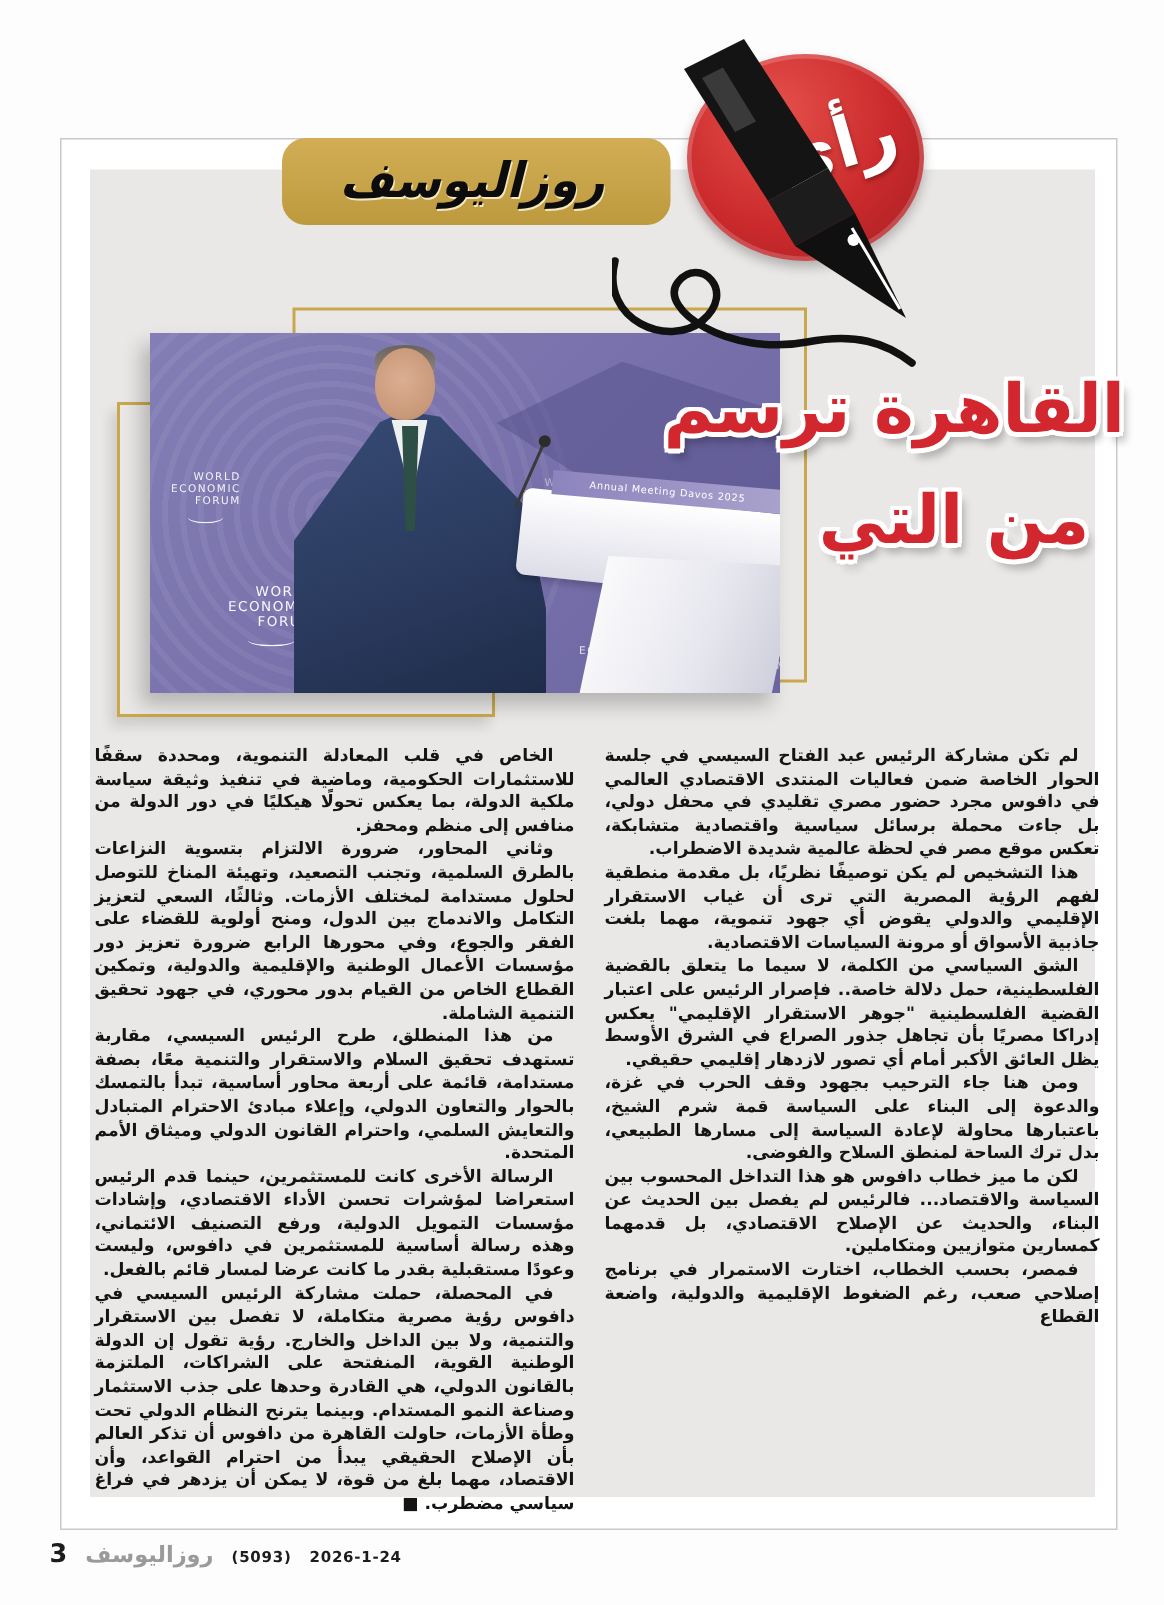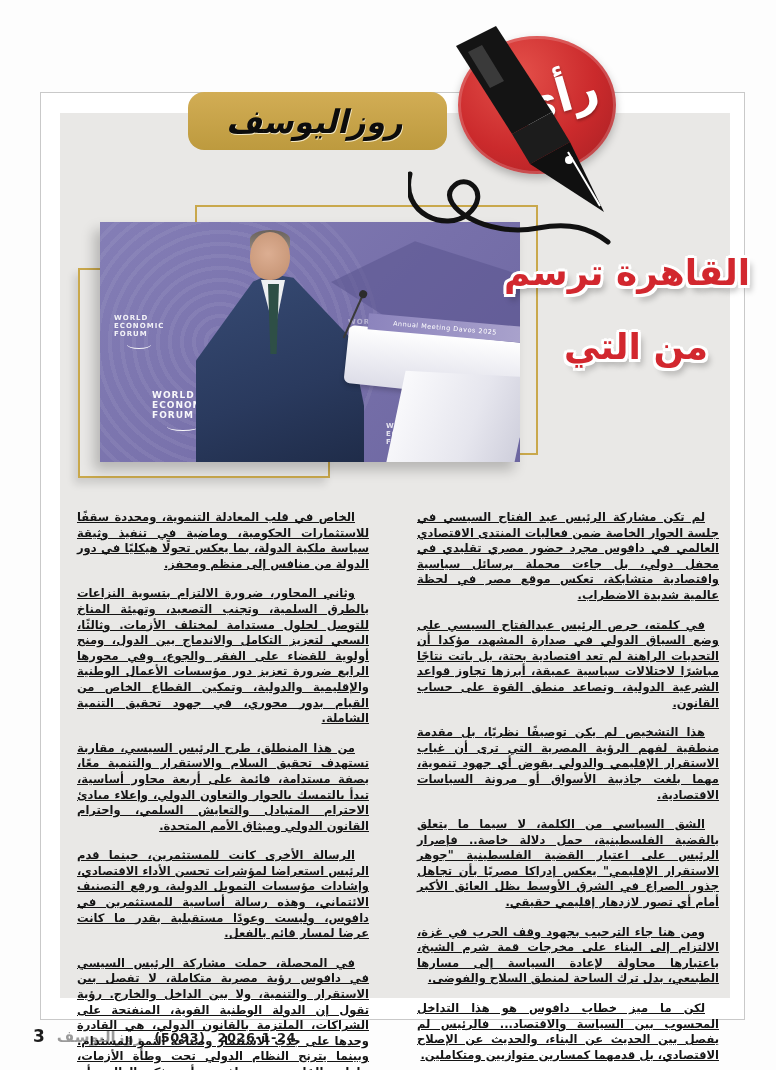--- a/index.html
+++ b/index.html
@@ -35,21 +35,21 @@
   .frame-lower { left:78px;  top:268px; width:252px; height:210px; z-index:1; box-shadow:-4px 6px 8px rgba(0,0,0,.12); }
 
   .photo { position:absolute; left:100px; top:222px; width:420px; height:240px; overflow:hidden; z-index:2;
            background:linear-gradient(135deg,#847eb6 0%, #7770aa 55%, #6c66a0 100%);
            box-shadow:-6px 8px 12px rgba(0,0,0,.22); }
   .photo .rings { position:absolute; left:-40px; top:-40px; width:320px; height:320px; border-radius:50%;
                   background:repeating-radial-gradient(circle at 50% 50%, rgba(255,255,255,.06) 0 4px, rgba(255,255,255,0) 4px 12px); }
   .photo .wall-shape { position:absolute; inset:0;
                   background:#5a548e; opacity:.55;
                   clip-path:polygon(55% 25%, 75% 8%, 100% 22%, 100% 52%, 72% 44%); }
-  .wef-logo { position:absolute; color:#ffffff; text-align:left; font-weight:bold;
+  .wef-logo { position:absolute; color:#ffffff; text-align:right; font-weight:normal;
               font-size:7px; line-height:8px; letter-spacing:1px; }
   .wef-logo .arc { margin:2px auto 0; width:24px; height:9px; border-bottom:1.5px solid #ffffff;
                    border-radius:0 0 50% 50%; }
   .wef-big { font-size:9px; line-height:10px; }
   .wef-big .arc { width:32px; }
 
   .sisi-head { position:absolute; left:150px; top:10px; width:40px; height:48px; border-radius:50% 50% 46% 46%;
                background:radial-gradient(circle at 45% 45%, #dcae92 0%, #c99879 70%, #b4835f 100%); }
   .sisi-hair { position:absolute; left:150px; top:8px; width:40px; height:18px; border-radius:50% 50% 0 0;
                background:linear-gradient(#6a625c,#8d837c); }
@@ -68,39 +68,39 @@
                 background:linear-gradient(90deg,#8c84bd,#a9a2cc); transform:rotate(5deg);
                 display:flex; align-items:center; justify-content:center;
                 color:#ffffff; font-size:6.5px; letter-spacing:.5px; white-space:nowrap; overflow:hidden; }
   .podium-body { position:absolute; left:295px; top:152px; width:128px; height:95px;
                 background:linear-gradient(100deg,#fafafc 0%, #e6e6ee 60%, #cfcfdc 100%);
                 transform:skewX(-9deg) rotate(3deg); }
   .mic { position:absolute; left:252px; top:72px; width:2px; height:46px; background:#3a3a3a; transform:rotate(24deg); }
   .mic::before { content:""; position:absolute; left:-3px; top:-6px; width:8px; height:8px; border-radius:50%; background:#2c2c2c; }
 
   .headline { position:absolute; left:522px; top:236px; width:228px; z-index:3; text-align:center; direction:rtl; }
-  .headline .hl-line { font-size:36px; font-weight:900; line-height:74px; color:#d2272e; white-space:nowrap;
+  .headline .hl-line { font-size:45px; font-weight:900; line-height:74px; color:#d2272e; white-space:nowrap;
       text-shadow:
         -2.5px -2.5px 0 #fff, 2.5px -2.5px 0 #fff, -2.5px 2.5px 0 #fff, 2.5px 2.5px 0 #fff,
         -3px 0 0 #fff, 3px 0 0 #fff, 0 -3px 0 #fff, 0 3px 0 #fff,
         4px 6px 6px rgba(0,0,0,.28); }
 
   
   .article { position:absolute; top:496px; z-index:3; direction:rtl; text-align:justify;
              color:#141414; font-size:11.5px; font-weight:bold; line-height:15.6px; }
   .col-right { right:43px;  width:330px; }
   .col-left  { left:63px;   width:320px; }
-  .article p { text-indent:14px; margin:14px;text-decoration:underline; }
+  .article p { text-indent:14px; margin:0; }
 
   
   .footer { position:absolute; left:33px; top:1026px; display:flex; align-items:baseline; gap:12px;
             font-weight:bold; color:#1c1c1c; }
   .footer .pg   { font-size:17px; }
   .footer .pub  { font-size:15px; color:#9a9a9a; font-weight:bold; }
-  .footer .num  { font-size:13px; letter-spacing:.5px; }
+  .footer .num  { font-size:10px; letter-spacing:.5px; }
 </style>
 </head>
 <body>
 
 <div id="page">
 
   <div class="panel-border"></div>
   <div class="panel-gray"></div>
 
   <div class="logo-plate">
@@ -169,25 +169,25 @@
     <div class="podium-body"></div>
   </div>
 
   <div class="headline">
     <div class="hl-line">القاهرة ترسم</div>
     <div class="hl-line">من التي</div>
   </div>
 
   <div class="article col-right">
     <p>لم تكن مشاركة الرئيس عبد الفتاح السيسي في جلسة الحوار الخاصة ضمن فعاليات المنتدى الاقتصادي العالمي في دافوس مجرد حضور مصري تقليدي في محفل دولي، بل جاءت محملة برسائل سياسية واقتصادية متشابكة، تعكس موقع مصر في لحظة عالمية شديدة الاضطراب.</p>
-    <p>في كلمته، حرص الرئيس عبدالفتاح السيسي على وضع السياق الدولي في صدارة المشهد، مؤكدا أن التحديات الراهنة لم تعد اقتصادية بحتة، بل باتت نتاجًا مباشرًا لاختلالات سياسية عميقة، أبرزها تجاوز قواعد الشرعية الدولية، وتصاعد منطق القوة على حساب القانون.</p>
     <p>هذا التشخيص لم يكن توصيفًا نظريًا، بل مقدمة منطقية لفهم الرؤية المصرية التي ترى أن غياب الاستقرار الإقليمي والدولي يقوض أي جهود تنموية، مهما بلغت جاذبية الأسواق أو مرونة السياسات الاقتصادية.</p>
     <p>الشق السياسي من الكلمة، لا سيما ما يتعلق بالقضية الفلسطينية، حمل دلالة خاصة.. فإصرار الرئيس على اعتبار القضية الفلسطينية "جوهر الاستقرار الإقليمي" يعكس إدراكا مصريًا بأن تجاهل جذور الصراع في الشرق الأوسط يظل العائق الأكبر أمام أي تصور لازدهار إقليمي حقيقي.</p>
-    <p>ومن هنا جاء الترحيب بجهود وقف الحرب في غزة، الالتزام إلى البناء على مخرجات قمة شرم الشيخ، باعتبارها محاولة لإعادة السياسة إلى مسارها الطبيعي، بدل ترك الساحة لمنطق السلاح والفوضى.</p>
+    <p>ومن هنا جاء الترحيب بجهود وقف الحرب في غزة، والدعوة إلى البناء على السياسة قمة شرم الشيخ، باعتبارها محاولة لإعادة السياسة إلى مسارها الطبيعي، بدل ترك الساحة لمنطق السلاح والفوضى.</p>
     <p>لكن ما ميز خطاب دافوس هو هذا التداخل المحسوب بين السياسة والاقتصاد... فالرئيس لم يفصل بين الحديث عن البناء، والحديث عن الإصلاح الاقتصادي، بل قدمهما كمسارين متوازيين ومتكاملين.</p>
+    <p>فمصر، بحسب الخطاب، اختارت الاستمرار في برنامج إصلاحي صعب، رغم الضغوط الإقليمية والدولية، واضعة القطاع</p>
   </div>
 
   <div class="article col-left">
     <p>الخاص في قلب المعادلة التنموية، ومحددة سقفًا للاستثمارات الحكومية، وماضية في تنفيذ وثيقة سياسة ملكية الدولة، بما يعكس تحولًا هيكليًا في دور الدولة من منافس إلى منظم ومحفز.</p>
     <p>وثاني المحاور، ضرورة الالتزام بتسوية النزاعات بالطرق السلمية، وتجنب التصعيد، وتهيئة المناخ للتوصل لحلول مستدامة لمختلف الأزمات. وثالثًا، السعي لتعزيز التكامل والاندماج بين الدول، ومنح أولوية للقضاء على الفقر والجوع، وفي محورها الرابع ضرورة تعزيز دور مؤسسات الأعمال الوطنية والإقليمية والدولية، وتمكين القطاع الخاص من القيام بدور محوري، في جهود تحقيق التنمية الشاملة.</p>
     <p>من هذا المنطلق، طرح الرئيس السيسي، مقاربة تستهدف تحقيق السلام والاستقرار والتنمية معًا، بصفة مستدامة، قائمة على أربعة محاور أساسية، تبدأ بالتمسك بالحوار والتعاون الدولي، وإعلاء مبادئ الاحترام المتبادل والتعايش السلمي، واحترام القانون الدولي وميثاق الأمم المتحدة.</p>
     <p>الرسالة الأخرى كانت للمستثمرين، حينما قدم الرئيس استعراضا لمؤشرات تحسن الأداء الاقتصادي، وإشادات مؤسسات التمويل الدولية، ورفع التصنيف الائتماني، وهذه رسالة أساسية للمستثمرين في دافوس، وليست وعودًا مستقبلية بقدر ما كانت عرضا لمسار قائم بالفعل.</p>
     <p>في المحصلة، حملت مشاركة الرئيس السيسي في دافوس رؤية مصرية متكاملة، لا تفصل بين الاستقرار والتنمية، ولا بين الداخل والخارج. رؤية تقول إن الدولة الوطنية القوية، المنفتحة على الشراكات، الملتزمة بالقانون الدولي، هي القادرة وحدها على جذب الاستثمار وصناعة النمو المستدام. وبينما يترنح النظام الدولي تحت وطأة الأزمات، حاولت القاهرة من دافوس أن تذكر العالم بأن الإصلاح الحقيقي يبدأ من احترام القواعد، وأن الاقتصاد، مهما بلغ من قوة، لا يمكن أن يزدهر في فراغ سياسي مضطرب. ■</p>
   </div>
 

